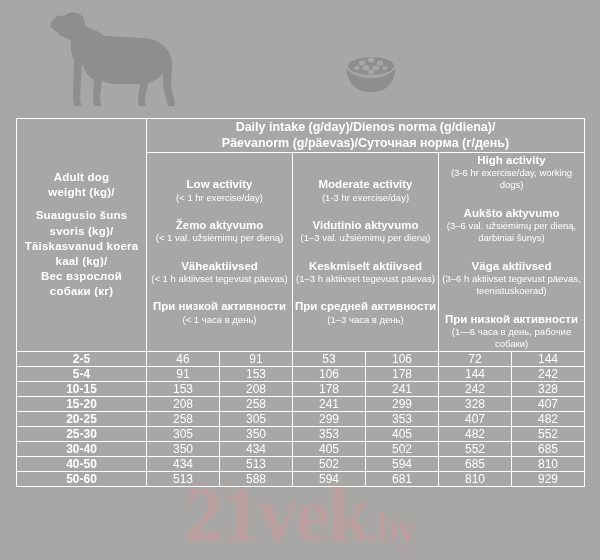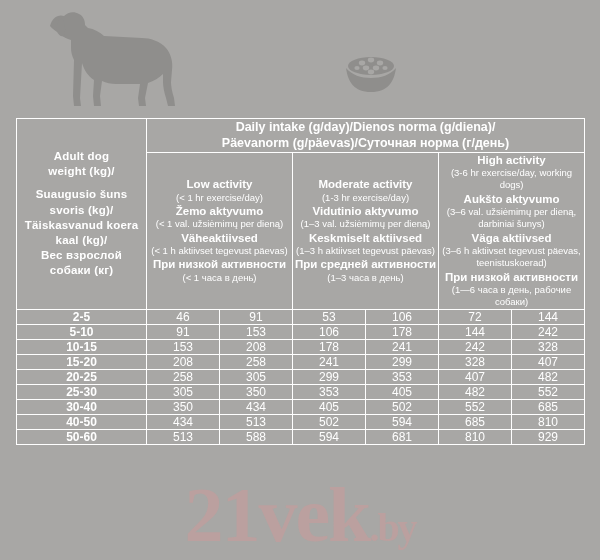--- a/index.html
+++ b/index.html
@@ -82,21 +82,21 @@
   .act .title {
     font-size: 11.5px;
     font-weight: bold;
     display: block;
   }
   .act .sub {
     font-size: 9.5px;
     display: block;
     font-weight: normal;
   }
-  .act .title.sp { margin-top: 0; }
+  .act .title.sp { margin-top: 14px; }
 
   .rowlabel {
     font-size: 12px;
     font-weight: bold;
     padding: 5px 4px;
   }
   .val {
     font-size: 12px;
     padding: 5px 4px;
     font-weight: normal;
@@ -231,21 +231,21 @@
       <tr>
         <td class="rowlabel">2-5</td>
         <td class="val">46</td>
         <td class="val">91</td>
         <td class="val">53</td>
         <td class="val">106</td>
         <td class="val">72</td>
         <td class="val">144</td>
       </tr>
       <tr>
-        <td class="rowlabel">5-10</td>
+        <td class="rowlabel">5-4</td>
         <td class="val">91</td>
         <td class="val">153</td>
         <td class="val">106</td>
         <td class="val">178</td>
         <td class="val">144</td>
         <td class="val">242</td>
       </tr>
       <tr>
         <td class="rowlabel">10-15</td>
         <td class="val">153</td>

